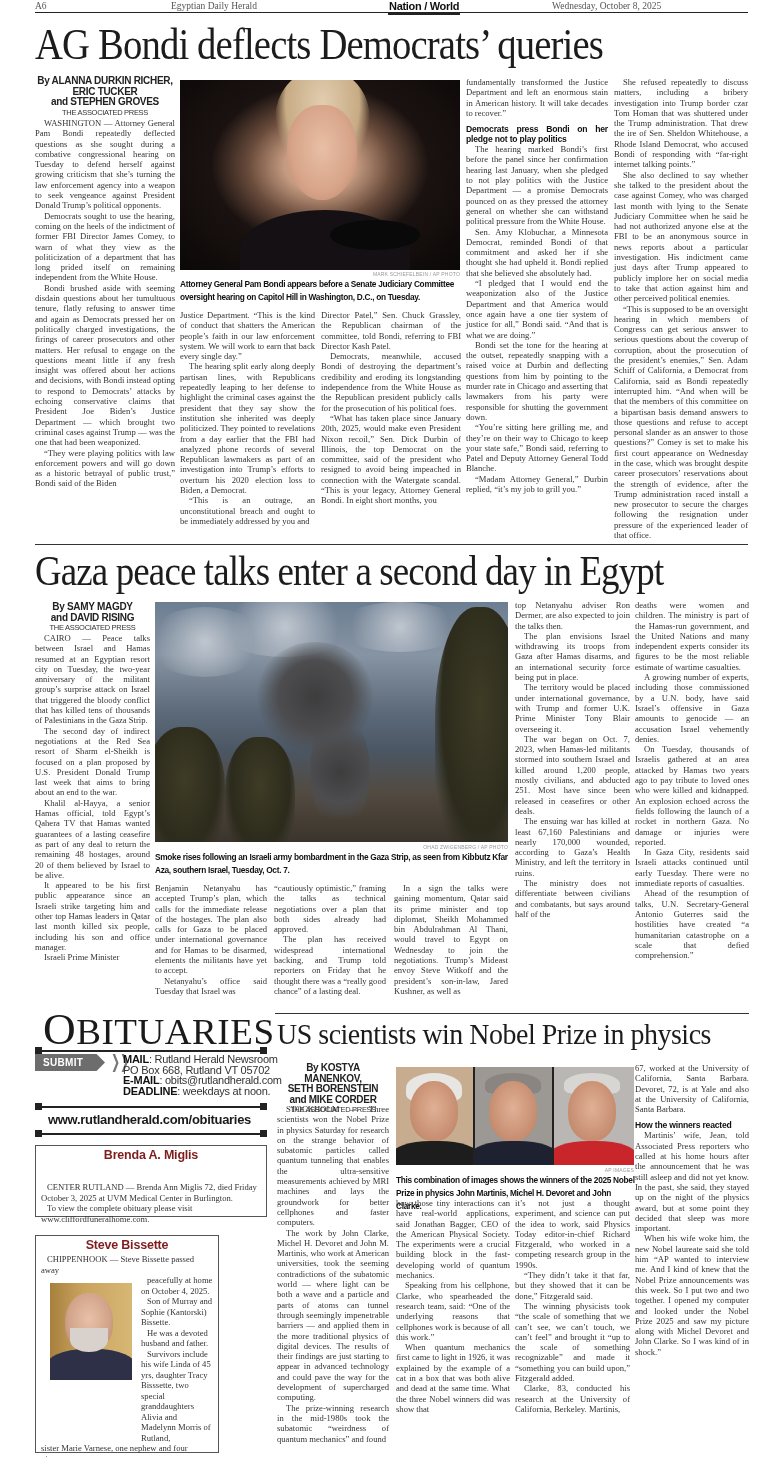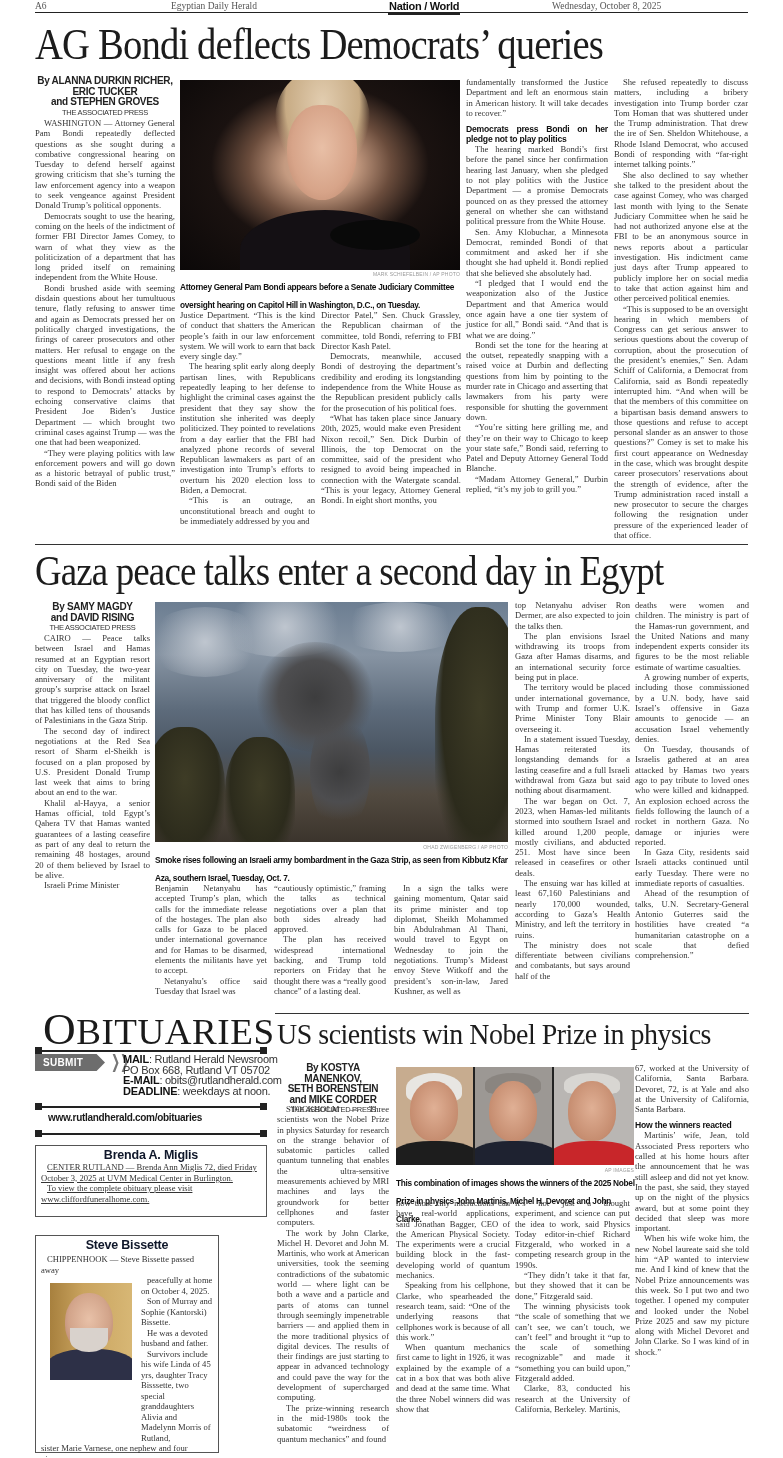--- a/index.html
+++ b/index.html
@@ -25,21 +25,21 @@
 
   .col { position: absolute; font-size: 8.6px; line-height: 10.3px; text-align: justify; hyphens: manual; color: #333; }
   .col p { text-indent: 9px; }
   .col p.noind { text-indent: 0; }
   .subhead { font-family: "Liberation Sans", sans-serif; font-weight: bold; font-size: 8.6px; line-height: 10px; color: #111; margin-top: 6px; text-indent: 0 !important; letter-spacing: -0.2px; }
 
   .rule { position: absolute; background: #333; }
 
   .photo { position: absolute; overflow: hidden; }
   .credit { position: absolute; font-family: "Liberation Sans", sans-serif; font-size: 5px; color: #999; text-align: right; letter-spacing: 0.2px; }
-  .caption { position: absolute; font-family: "Liberation Sans", sans-serif; font-weight: bold; font-size: 8.3px; line-height: 18px; color: #111; letter-spacing: -0.3px; }
+  .caption { position: absolute; font-family: "Liberation Sans", sans-serif; font-weight: bold; font-size: 8.3px; line-height: 13px; color: #111; letter-spacing: -0.3px; }
 
   
   .bondi { left: 180px; top: 80px; width: 280px; height: 190px; background: radial-gradient(ellipse at 50% 45%, #d8b49a 0%, #c49a80 18%, #6a4c3c 36%, #1a1210 55%, #0b0808 100%); }
   .bondi .hair { position: absolute; left: 95px; top: -10px; width: 95px; height: 110px; border-radius: 45% 45% 40% 40%; background: radial-gradient(ellipse at 50% 30%, #e2cdb0 0%, #c7ab84 55%, transparent 72%); }
   .bondi .face { position: absolute; left: 107px; top: 25px; width: 70px; height: 95px; border-radius: 45% 45% 50% 50%; background: radial-gradient(ellipse at 50% 45%, #e8bfa6 0%, #d7a489 60%, #b8846a 100%); }
   .bondi .body { position: absolute; left: 60px; top: 130px; width: 170px; height: 80px; border-radius: 50% 50% 0 0; background: #141014; }
   .bondi .mic { position: absolute; left: 150px; top: 140px; width: 90px; height: 30px; border-radius: 50%; background: #090909; }
 
   
   .gaza { left: 155px; top: 602px; width: 353px; height: 240px; background: linear-gradient(180deg, #6c7e92 0%, #8794a3 22%, #5d6b7b 45%, #4b5663 62%, #524a40 80%, #3b342c 100%); }
@@ -50,23 +50,23 @@
   
   .obit-title { position: absolute; left: 43px; top: 1011px; font-family: "Liberation Serif", serif; font-size: 36px; line-height: 38px; letter-spacing: 0.5px; color: #1a1a1a; transform: scaleX(1.03); transform-origin: left top; }
   .obit-title .big { font-size: 44px; }
   .sq-rule { position: absolute; height: 2px; background: #222; }
   .sq-rule::before, .sq-rule::after { content: ""; position: absolute; top: -3px; width: 7px; height: 7px; background: #222; }
   .sq-rule::before { left: -1px; } .sq-rule::after { right: -1px; }
   .submit { position: absolute; left: 35px; top: 1054px; width: 70px; height: 17px; background: #6d6d6d; color: #fff; font-family: "Liberation Sans", sans-serif; font-weight: bold; font-size: 10px; line-height: 17px; padding-left: 8px; letter-spacing: 0.3px; clip-path: polygon(0 0, 88% 0, 100% 50%, 88% 100%, 0 100%); }
   .chev { position: absolute; top: 1052px; font-family: "DejaVu Sans", sans-serif; font-size: 18px; line-height: 20px; color: #777; transform: scaleX(0.6); }
   .mailinfo { position: absolute; left: 123px; top: 1054px; font-family: "Liberation Sans", sans-serif; font-size: 11px; line-height: 10.6px; color: #333; letter-spacing: -0.25px; }
   .mailinfo b { color: #111; }
-  .obit-url { position: absolute; left: 48px; top: 1112px; font-family: "Liberation Sans", sans-serif; font-weight: bold; font-size: 10px; color: #1a1a1a; letter-spacing: -0.3px; }
+  .obit-url { position: absolute; left: 48px; top: 1112px; font-family: "Liberation Sans", sans-serif; font-weight: bold; font-size: 13px; color: #1a1a1a; letter-spacing: -0.3px; }
   .obit-box { position: absolute; border: 1px solid #555; }
-  .obit-name { font-family: "Liberation Sans", sans-serif; font-weight: bold; font-size: 12.5px; text-align: center; color: #0f172a; letter-spacing: -0.2px; }
+  .obit-name { font-family: "Liberation Sans", sans-serif; font-weight: bold; font-size: 12.5px; text-align: center; color: #7f1d1d; letter-spacing: -0.2px; }
   .obit-text { font-size: 8.6px; line-height: 10.5px; color: #333; }
   .obit-text p { text-indent: 6px; }
   .steve-photo { position: absolute; left: 50px; top: 1283px; width: 82px; height: 97px; background: linear-gradient(90deg, #a7803e 0%, #c9a35e 40%, #d7b775 100%); overflow: hidden; }
   .steve-photo .head { position: absolute; left: 15px; top: 10px; width: 48px; height: 58px; border-radius: 48% 48% 45% 45%; background: radial-gradient(ellipse at 50% 45%, #e8c1a8 0%, #d2a48a 60%, #b07c66 100%); }
   .steve-photo .beard { position: absolute; left: 20px; top: 45px; width: 38px; height: 24px; border-radius: 0 0 50% 50%; background: #d9d2cc; }
   .steve-photo .shirt { position: absolute; left: -5px; top: 66px; width: 92px; height: 40px; border-radius: 45% 45% 0 0; background: #2d3047; }
 
   
   .nobel { left: 396px; top: 1067px; width: 238px; height: 98px; background: #222; }
   .nobel .p { position: absolute; top: 0; height: 98px; overflow: hidden; }
@@ -148,20 +148,21 @@
 <div class="abs" style="left:35px; top:602px; width:115px;">
   <div class="byline">By SAMY MAGDY</div>
   <div class="byline">and DAVID RISING</div>
   <div class="agency">THE ASSOCIATED PRESS</div>
 </div>
 
 <div class="col" style="left:35px; top:633px; width:115px;">
   <p>CAIRO — Peace talks between Israel and Hamas resumed at an Egyptian resort city on Tuesday, the two-year anniversary of the militant group’s surprise attack on Israel that triggered the bloody conflict that has killed tens of thousands of Palestinians in the Gaza Strip.</p>
   <p>The second day of indirect negotiations at the Red Sea resort of Sharm el-Sheikh is focused on a plan proposed by U.S. President Donald Trump last week that aims to bring about an end to the war.</p>
   <p>Khalil al-Hayya, a senior Hamas official, told Egypt’s Qahera TV that Hamas wanted guarantees of a lasting ceasefire as part of any deal to return the remaining 48 hostages, around 20 of them believed by Israel to be alive.</p>
+  <p>It appeared to be his first public appearance since an Israeli strike targeting him and other top Hamas leaders in Qatar last month killed six people, including his son and office manager.</p>
   <p>Israeli Prime Minister</p>
 </div>
 
 <div class="photo gaza">
   <div class="cloud" style="left:-10px; top:5px; width:120px; height:70px;"></div>
   <div class="cloud" style="left:60px; top:-5px; width:140px; height:60px;"></div>
   <div class="cloud" style="left:180px; top:0px; width:130px; height:50px;"></div>
   <div class="smoke" style="left:100px; top:40px; width:120px; height:110px;"></div>
   <div class="smoke" style="left:155px; top:110px; width:60px; height:120px;"></div>
   <div class="tree" style="left:-10px; top:125px; width:80px; height:130px;"></div>
@@ -180,21 +181,20 @@
   <p>The plan has received widespread international backing, and Trump told reporters on Friday that he thought there was a “really good chance” of a lasting deal.</p>
 </div>
 <div class="col" style="left:394px; top:883px; width:114px;">
   <p>In a sign the talks were gaining momentum, Qatar said its prime minister and top diplomat, Sheikh Mohammed bin Abdulrahman Al Thani, would travel to Egypt on Wednesday to join the negotiations. Trump’s Mideast envoy Steve Witkoff and the president’s son-in-law, Jared Kushner, as well as</p>
 </div>
 
 <div class="col" style="left:515px; top:600px; width:115px;">
   <p class="noind">top Netanyahu adviser Ron Dermer, are also expected to join the talks then.</p>
   <p>The plan envisions Israel withdrawing its troops from Gaza after Hamas disarms, and an international security force being put in place.</p>
   <p>The territory would be placed under international governance, with Trump and former U.K. Prime Minister Tony Blair overseeing it.</p>
-  <p>In a statement issued Tuesday, Hamas reiterated its longstanding demands for a lasting ceasefire and a full Israeli withdrawal from Gaza but said nothing about disarmament.</p>
   <p>The war began on Oct. 7, 2023, when Hamas-led militants stormed into southern Israel and killed around 1,200 people, mostly civilians, and abducted 251. Most have since been released in ceasefires or other deals.</p>
   <p>The ensuing war has killed at least 67,160 Palestinians and nearly 170,000 wounded, according to Gaza’s Health Ministry, and left the territory in ruins.</p>
   <p>The ministry does not differentiate between civilians and combatants, but says around half of the</p>
 </div>
 
 <div class="col" style="left:635px; top:600px; width:114px;">
   <p class="noind">deaths were women and children. The ministry is part of the Hamas-run government, and the United Nations and many independent experts consider its figures to be the most reliable estimate of wartime casualties.</p>
   <p>A growing number of experts, including those commissioned by a U.N. body, have said Israel’s offensive in Gaza amounts to genocide — an accusation Israel vehemently denies.</p>
   <p>On Tuesday, thousands of Israelis gathered at an area attacked by Hamas two years ago to pay tribute to loved ones who were killed and kidnapped. An explosion echoed across the fields following the launch of a rocket in northern Gaza. No damage or injuries were reported.</p>
   <p>In Gaza City, residents said Israeli attacks continued until early Tuesday. There were no immediate reports of casualties.</p>
@@ -214,21 +214,21 @@
   <div>PO Box 668, Rutland VT 05702</div>
   <div><b>E-MAIL</b><span>: obits@rutlandherald.com</span></div>
   <div><b>DEADLINE</b><span>: weekdays at noon.</span></div>
 </div>
 <div class="sq-rule" style="left:36px; top:1106px; width:230px;"></div>
 <div class="obit-url">www.rutlandherald.com/obituaries</div>
 <div class="sq-rule" style="left:36px; top:1133px; width:230px;"></div>
 
 <div class="obit-box" style="left:35px; top:1145px; width:232px; height:72px; padding:2px 5px;">
   <div class="obit-name">Brenda A. Miglis</div>
-  <div class="obit-text" style="margin-top:0;text-decoration:underline;">
+  <div class="obit-text" style="margin-top:20px;">
     <p>CENTER RUTLAND — Brenda Ann Miglis 72, died Friday October 3, 2025 at UVM Medical Center in Burlington.</p>
     <p>To view the complete obituary please visit www.cliffordfuneralhome.com.</p>
   </div>
 </div>
 
 <div class="obit-box" style="left:35px; top:1235px; width:184px; height:218px; padding:2px 5px;">
   <div class="obit-name">Steve Bissette</div>
   <div class="obit-text" style="margin-top:2px;">
     <p>CHIPPENHOOK — Steve Bissette passed away</p>
     <div style="margin-left:100px;">

